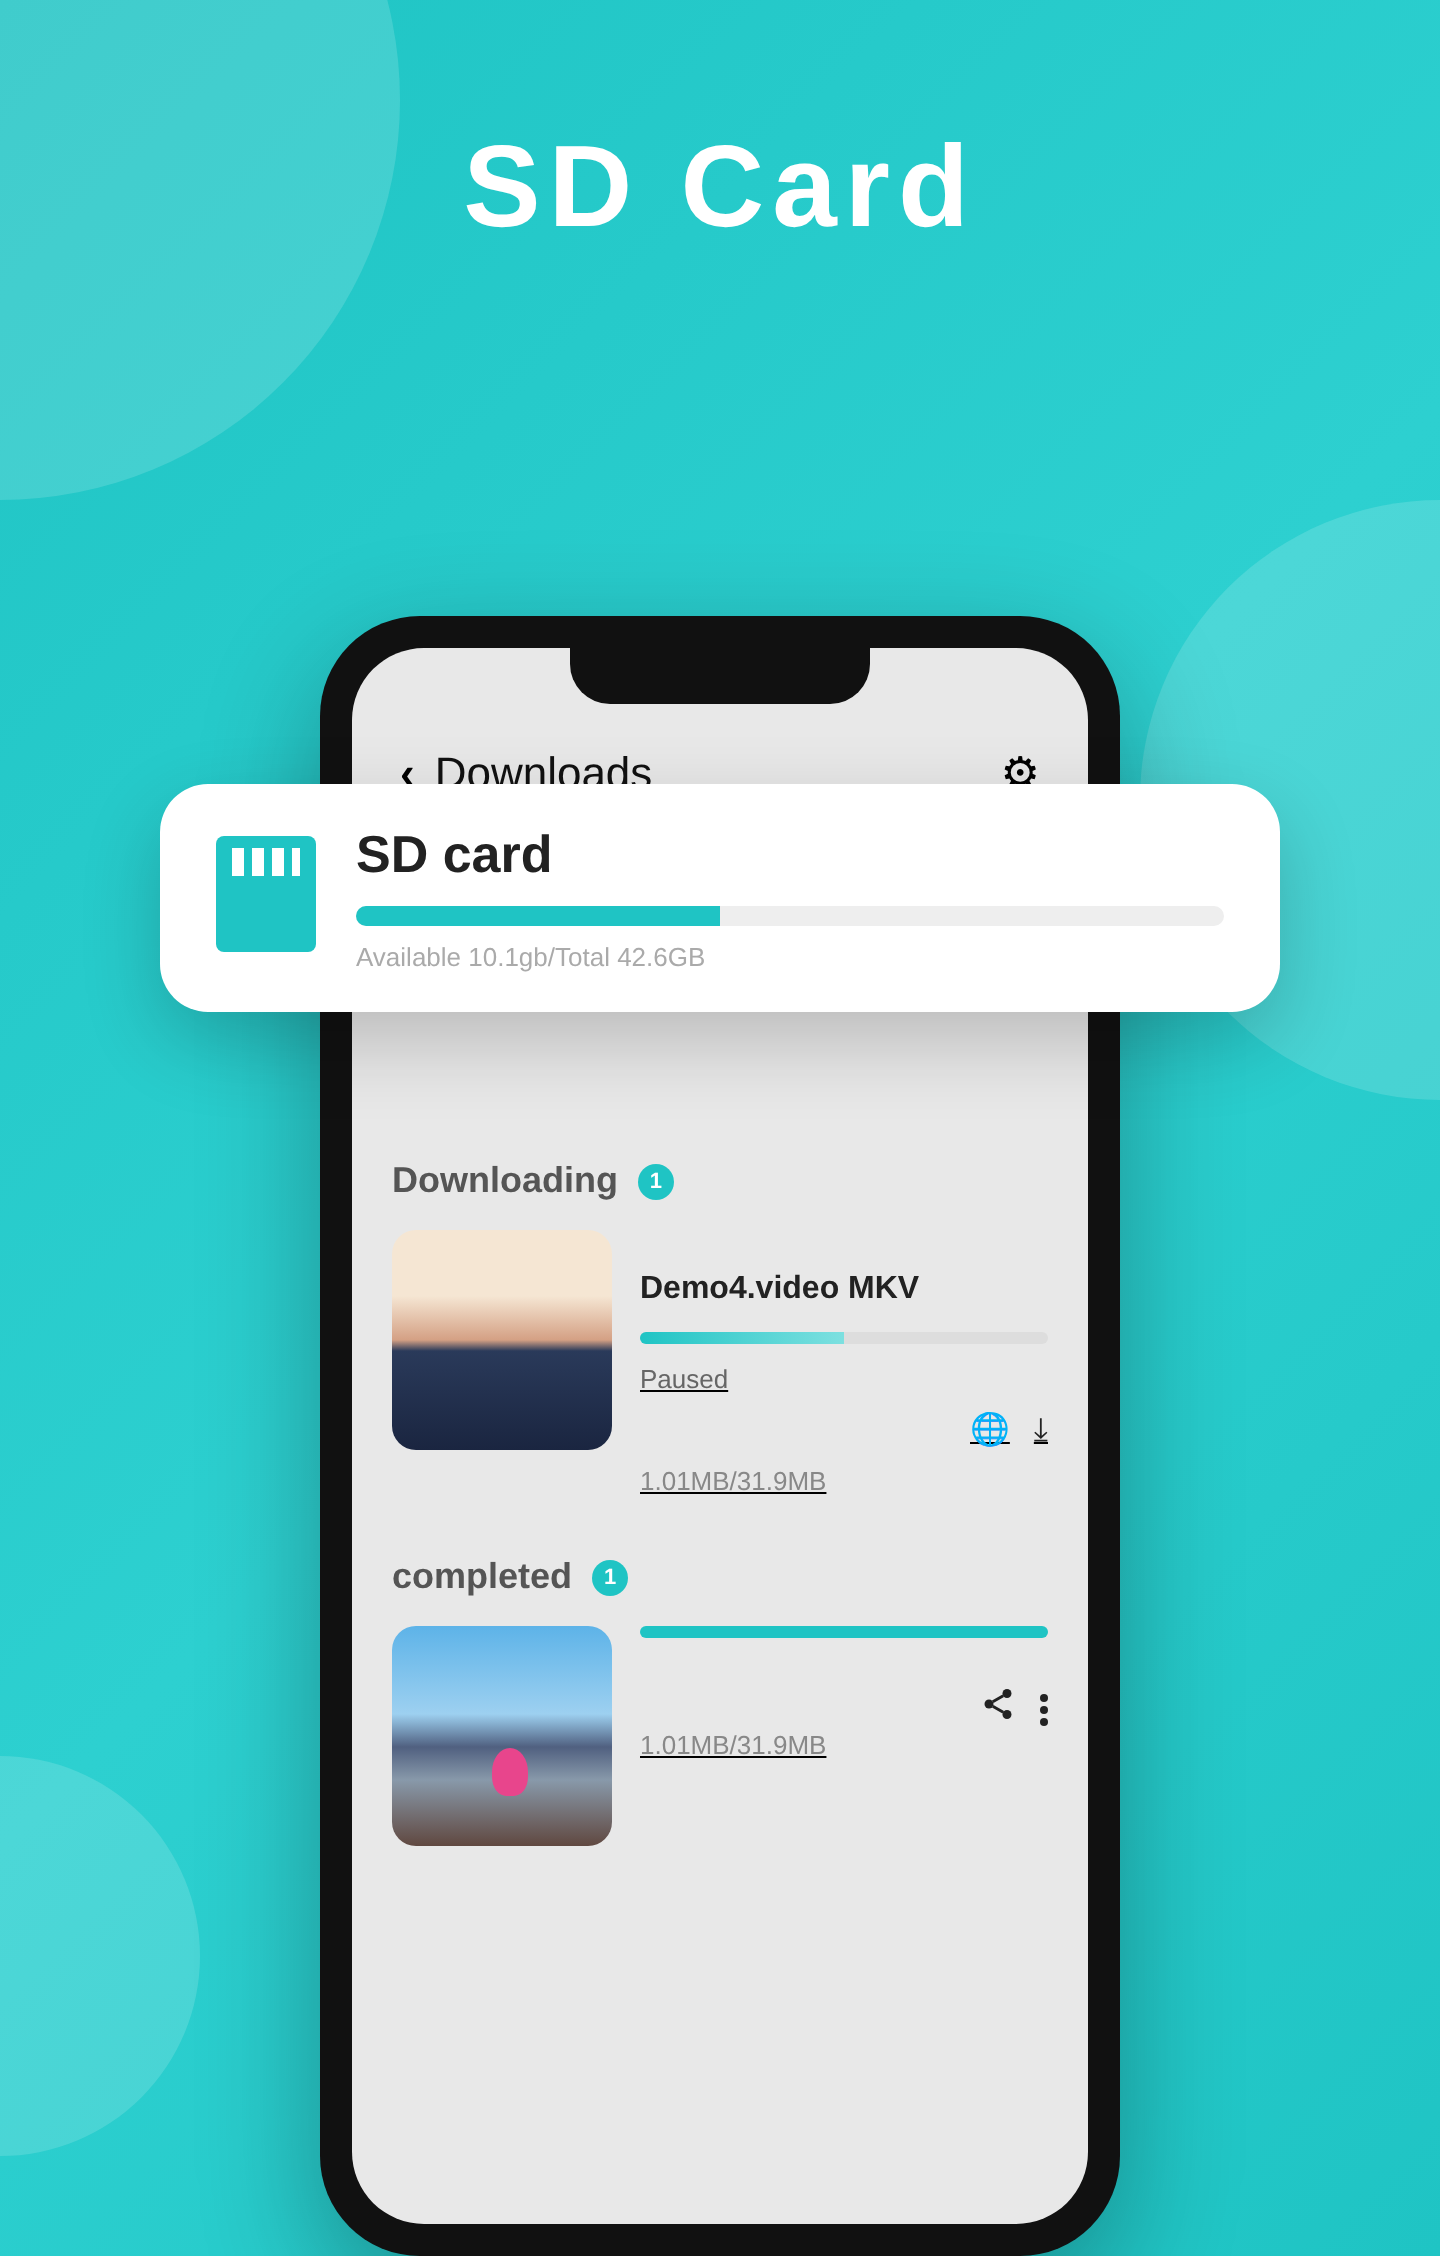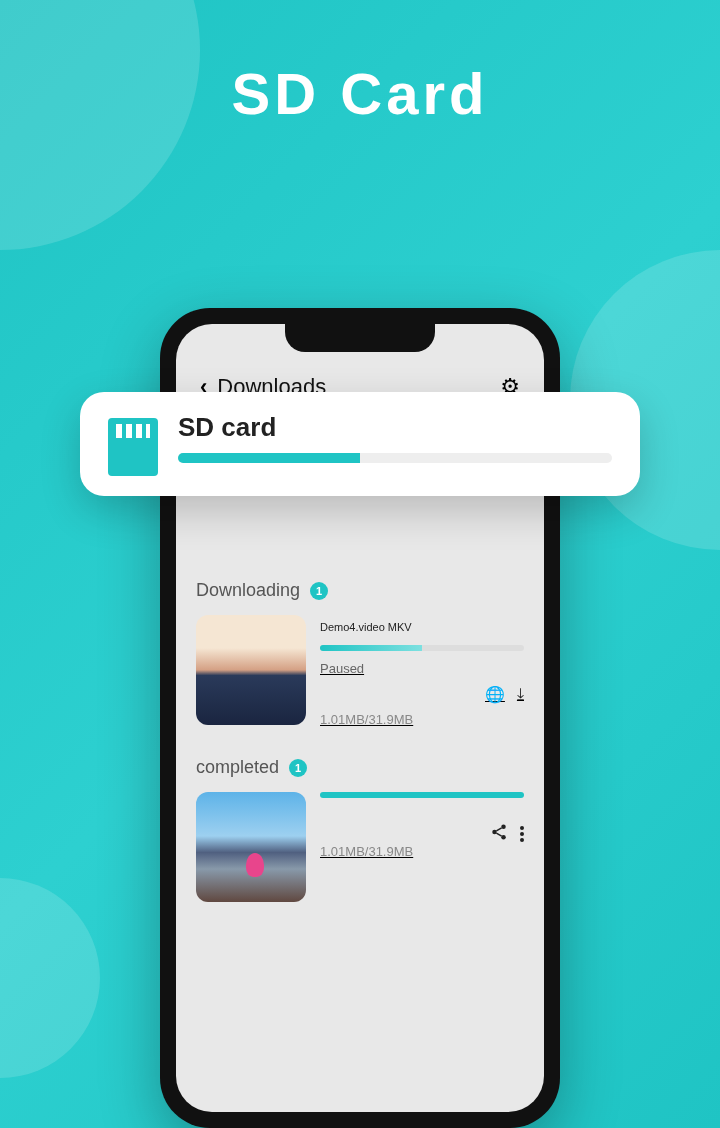--- a/index.html
+++ b/index.html
@@ -158,21 +158,21 @@
   margin-top: 20px;
 }
 .section-header {
   display: flex;
   align-items: center;
   gap: 10px;
   margin-bottom: 14px;
 }
 .section-title {
   font-size: 18px;
-  font-weight: 400;
+  font-weight: 700;
   color: #555;
 }
 .count-badge {
   background: #1fc4c4;
   color: #fff;
   width: 18px;
   height: 18px;
   border-radius: 50%;
   font-size: 11px;
   display: flex;
@@ -204,25 +204,25 @@
   position: absolute;
   left: 45%;
   top: 55%;
   width: 18px;
   height: 24px;
   background: #e8458c;
   border-radius: 50% 50% 40% 40%;
 }
 .item-info { flex: 1; }
 .item-title {
-  font-size: 11px;
-  font-weight: 400;
+  font-size: 16px;
+  font-weight: 700;
   color: #222;
   margin-bottom: 12px;
-  margin-top: 6px;
+  margin-top: 21px;
 }
 .item-bar {
   width: 100%;
   height: 6px;
   background: #ddd;
   border-radius: 3px;
   overflow: hidden;
   margin-bottom: 10px;
 }
 .item-bar-fill { height: 100%; background: #1fc4c4; }
@@ -330,14 +330,15 @@
   </div>
 </div>
 
 <div class="sd-card-banner">
   <div class="sd-icon"></div>
   <div class="sd-content">
     <div class="sd-title">SD  card</div>
     <div class="sd-bar">
       <div class="sd-bar-fill"></div>
     </div>
+    <div class="sd-stats">Available 10.1gb/Total 42.6GB</div>
   </div>
 </div>
 
 </body></html>

